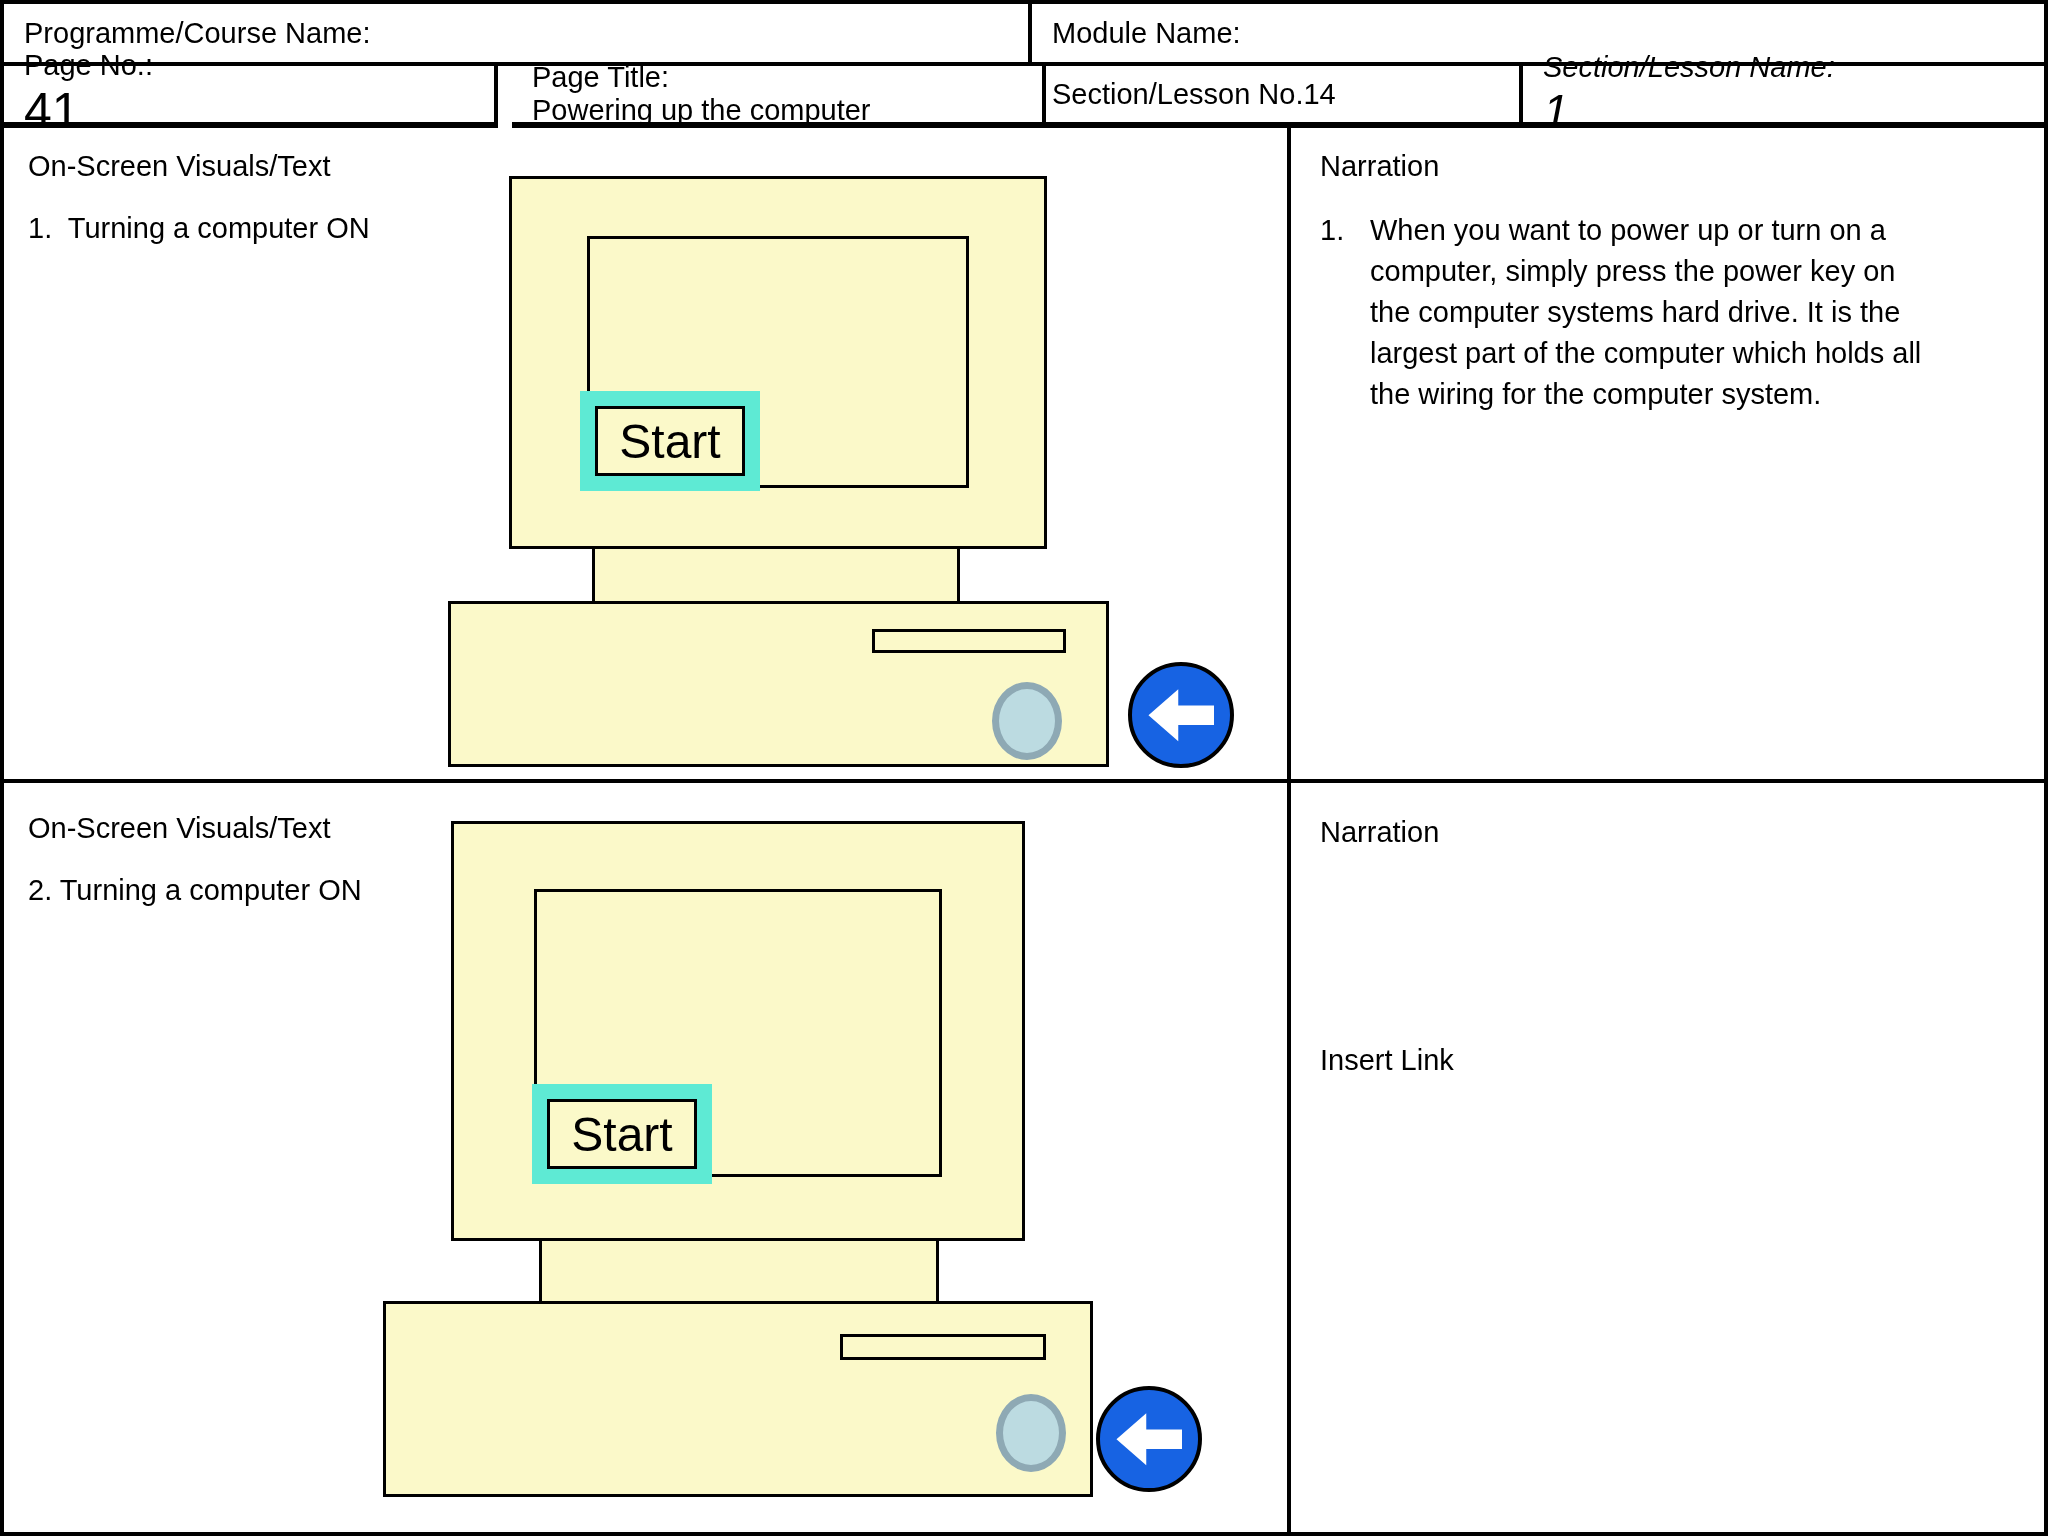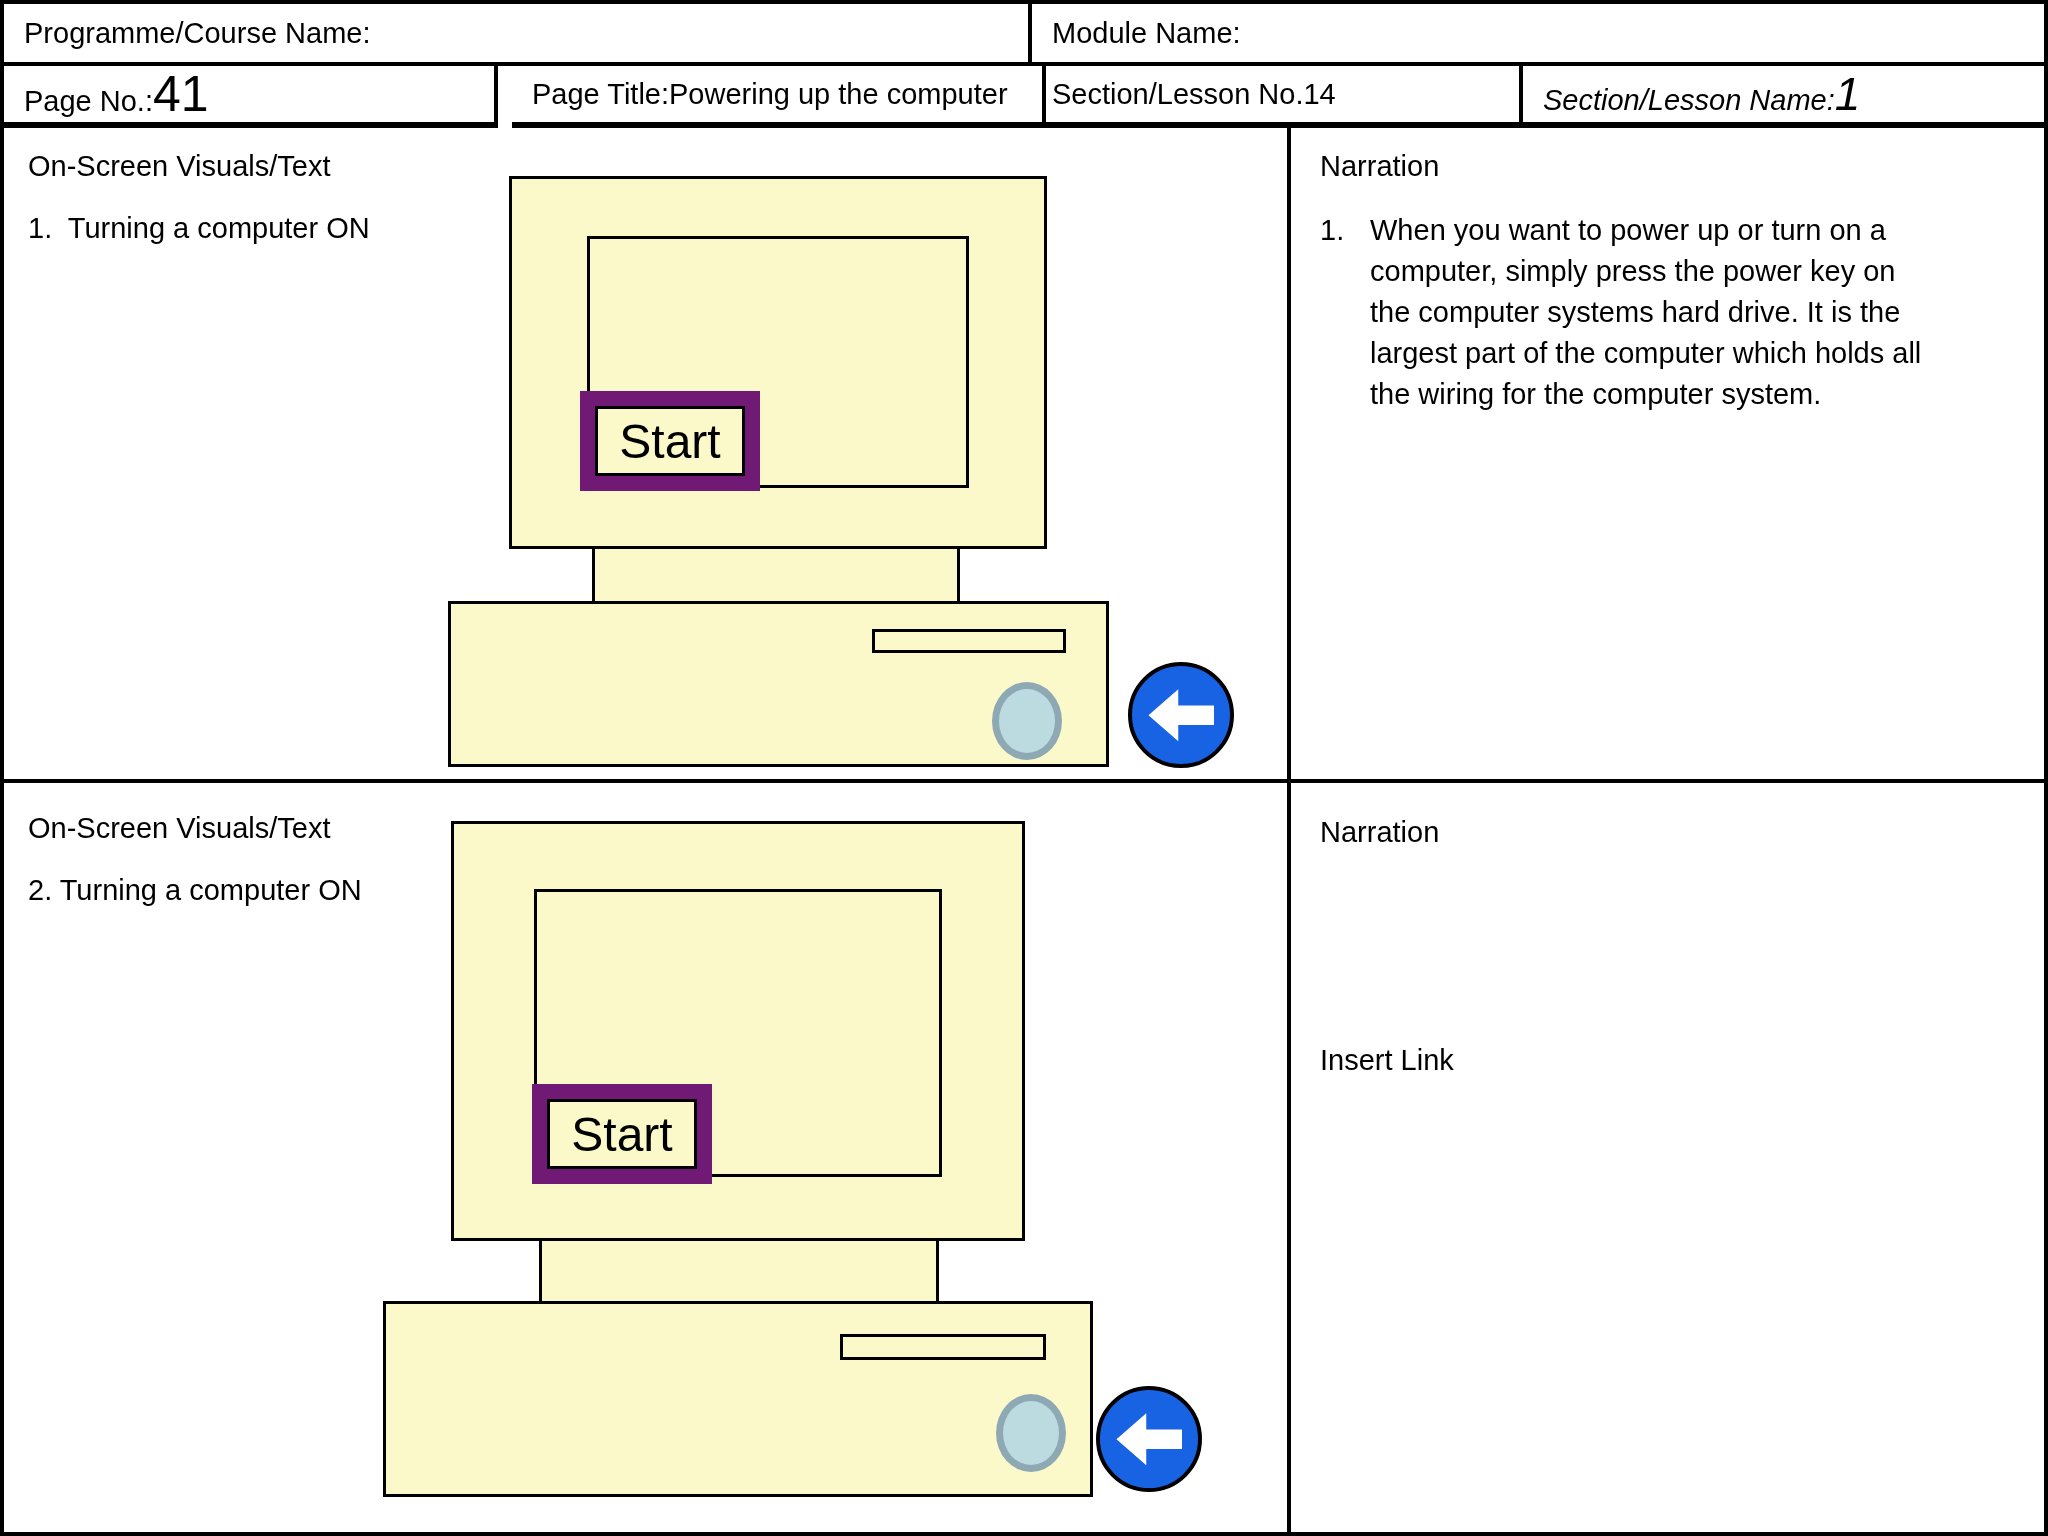--- a/index.html
+++ b/index.html
@@ -8,21 +8,21 @@
   .page {
     position: relative;
     width: 2048px; height: 1536px;
     background: #ffffff;
     border: 4px solid #000;
     font-family: "Liberation Sans", sans-serif;
     color: #000;
     overflow: hidden;
   }
   .cell { position: absolute; border-color:#000; border-style: solid; border-width:0; display:flex; align-items:center; padding:0 20px; }
-  .hdr-line { display:flex; align-items: baseline; white-space: nowrap; }
+  .hdr-line { display:flex; align-items: baseline; white-space: nowrap; flex-direction: column; }
   .lbl { font-size: 29px; }
   .big { font-size: 50px; }
   .big2 { font-size: 46px; }
 
   
   .r1l { left:0; top:0; width:1028px; height:62px; border-right-width:4px; border-bottom-width:4px; }
   .r1r { left:1028px; top:0; right:0; height:62px; border-bottom-width:4px; }
   .r2c1 { left:0; top:62px; width:494px; height:62px; border-right-width:4px; border-bottom-width:6px; }
   .r2c2 { left:494px; top:62px; width:534px; height:62px; border-right-width:4px; border-bottom-width:6px;margin-left:14px; }
   .r2c3 { left:1028px; top:62px; width:491px; height:62px; border-right-width:4px; border-bottom-width:6px; }
@@ -37,21 +37,21 @@
   .heading { position:absolute; font-size:29px; white-space:pre-wrap; }
   .item { position:absolute; font-size:29px; white-space:pre-wrap; }
   .narr-list { position:absolute; display:flex; }
   .narr-num { font-size:29px; width:50px; flex:none; line-height:41px; }
   .narr-text { font-size:29px; line-height:41px; white-space:pre-wrap; width:660px; }
   .narr-para { position:absolute; font-size:29px; line-height:41px; white-space:pre-wrap; width:710px; }
   .insert-link { position:absolute; font-size:29px; }
 
   
   .shape { position:absolute; background:#FBF9C9; border:3px solid #000; }
-  .startbtn { position:absolute; background:#701a75;text-decoration:underline; }
+  .startbtn { position:absolute; background:#5eead4;text-decoration:underline; }
   .start-inner { position:absolute; inset:15px; background:#FBF9C9; border:3px solid #000; display:flex; align-items:center; justify-content:center; }
   .start-inner span { font-size:48px; }
   .power { position:absolute; background:#BCDBE1; border:7px solid #8EA9B4; border-radius:50%; }
   .sign { position:absolute; background:#1763E3; border:4px solid #000; border-radius:50%; display:flex; align-items:center; justify-content:center; }
   .sign svg { width:76%; height:76%; display:block; }
 
   
   .neck-a    { left:588px;  top:540px;  width:368px; height:60px; }
   .monitor-a { left:505px;  top:172px;  width:538px; height:373px; }
   .screen-a  { left:583px;  top:232px;  width:382px; height:252px; }

